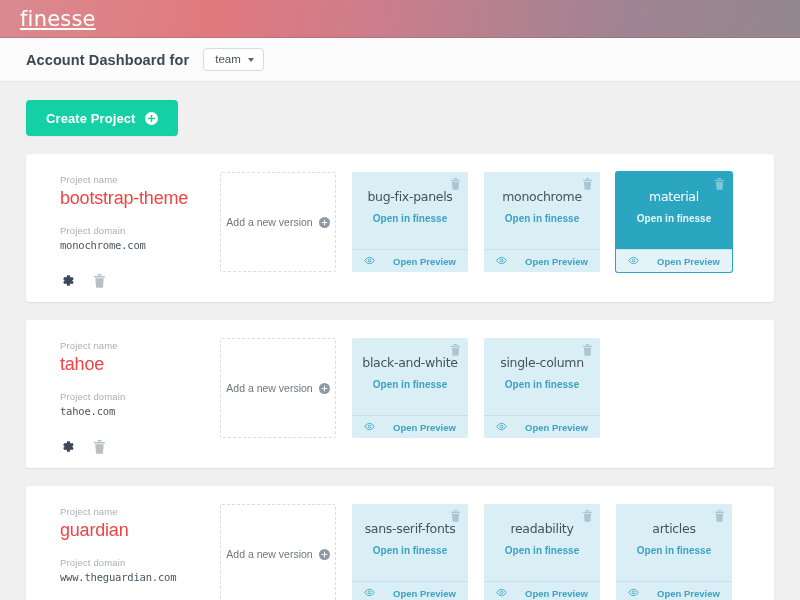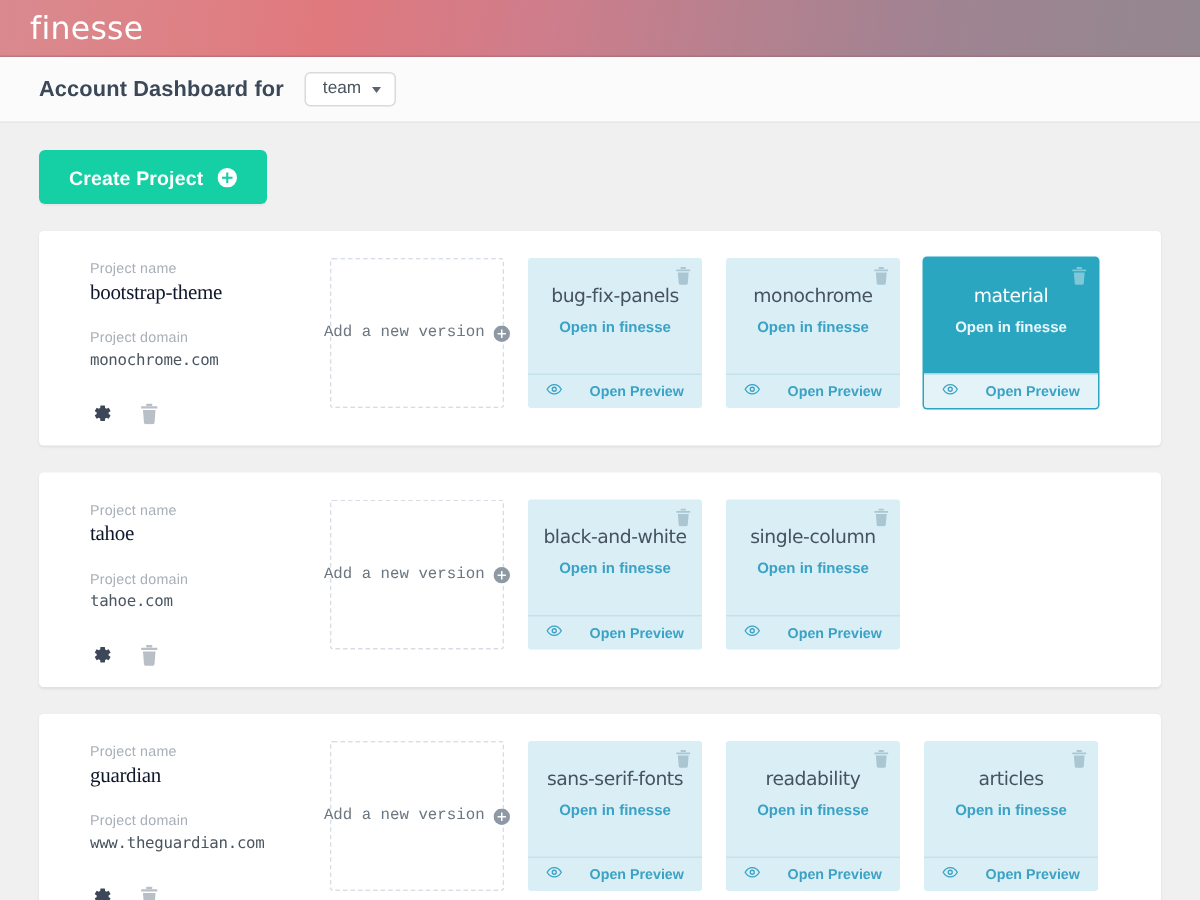--- a/index.html
+++ b/index.html
@@ -40,20 +40,21 @@
     left: 0; right: 0; bottom: 0;
     height: 1px;
     background: rgba(150,100,110,.45);
   }
   .brand-logo {
     color: #ffffff;
     font-size: 21px;
     font-weight: 400;
     letter-spacing: .2px;
     font-family: "DejaVu Sans", sans-serif;
+    text-decoration: underline;
   }
 
   
   .titlebar {
     height: 44px;
     background: #fbfbfb;
     border-bottom: 1px solid #e6e6e6;
     display: flex;
     align-items: center;
     padding: 12px 26px;
@@ -134,23 +135,23 @@
     flex-direction: column;
     height: 100%;
   }
   .meta-label {
     font-size: 9.5px;
     color: #a8afb8;
     letter-spacing: .15px;
     margin-bottom: 3px;
   }
   .meta-name {
-    font-size: 14px;
-    color: #0f172a;
-    font-family: Liberation Serif, serif;
+    font-size: 18px;
+    color: #ef4444;
+    font-family: Liberation Sans, sans-serif;
     margin-bottom: 16px;
     letter-spacing: -.2px;
   }
   .meta-domain {
     font-size: 10.5px;
     color: #4a5560;
     font-family: "DejaVu Sans Mono", monospace;
     letter-spacing: -.2px;
   }
   .meta-actions {
@@ -184,21 +185,20 @@
     display: flex;
     align-items: center;
     justify-content: center;
     gap: 6px;
     font-size: 10.5px;
     color: #6c7680;
     cursor: pointer;
     background: #fff;
     flex: 0 0 116px;
     white-space: nowrap;
-    font-family: Liberation Mono, monospace;
   }
   .add-version .plus-circle-grey svg { display:block; }
 
   .version-card {
     width: 116px;
     flex: 0 0 116px;
     background: #daeef6;
     border-radius: 2px;
     display: flex;
     flex-direction: column;

